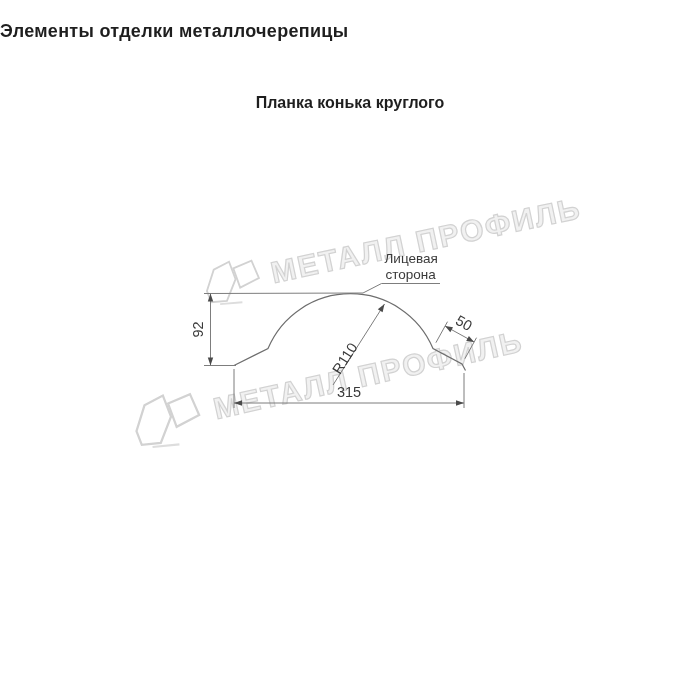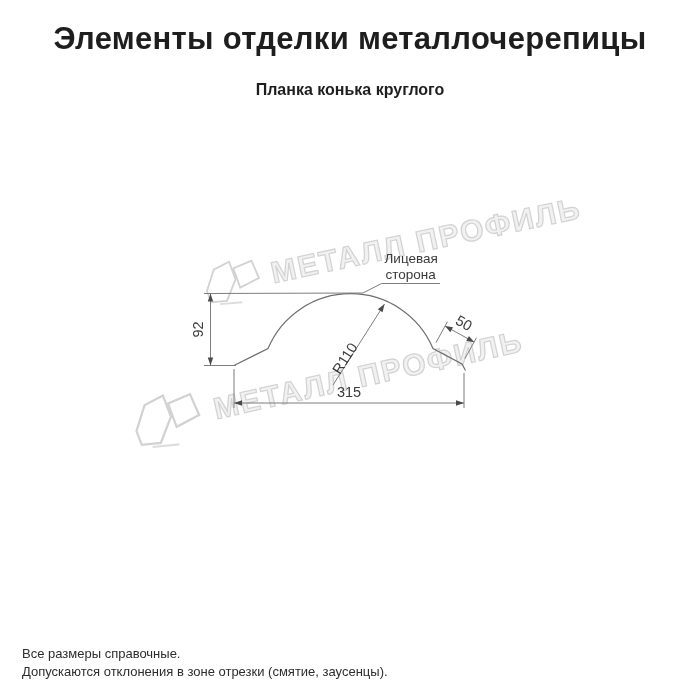--- a/index.html
+++ b/index.html
@@ -1,25 +1,25 @@
 <!DOCTYPE html>
 <html><head>
 <meta charset="utf-8">
 <style>
   html,body { margin:0; padding:0; background:#ffffff; }
   .page {
     position:relative; width:700px; height:700px; background:#ffffff;
     overflow:hidden; font-family:"Liberation Sans", sans-serif;
   }
   .title {
-    position:absolute; top:21px; left:0; width:100%; text-align:center;
-    font-size:31px; font-weight:bold; color:#1e1e1e; letter-spacing:0.3px; z-index:3;
+    position:absolute; top:21px; left:0; width:100%; 
+    font-size:18px; font-weight:bold; color:#1e1e1e; letter-spacing:0.3px; z-index:3;
   }
   .subtitle {
-    position:absolute; top:80px; left:0; width:100%; text-align:center;
+    position:absolute; top:93px; left:0; width:100%; text-align:center;
     font-size:16px; font-weight:bold; color:#1e1e1e; line-height:19px; z-index:3;
   }
   .notes {
     position:absolute; left:22px; top:645px; font-size:13px; color:#2d2d2d;
     line-height:17.5px; z-index:3;
   }
   
   .wm {
     position:absolute; display:flex; align-items:center; gap:10px;
     transform-origin:left center; z-index:1; pointer-events:none;
@@ -95,18 +95,14 @@
     <line class="ln" x1="333" y1="385" x2="384.5" y2="304"></line>
     <polygon class="arr" points="384.5,304 382.6,312.3 377.8,309.3"></polygon>
     <text class="dimtext" transform="translate(349 361) rotate(-57.5)" text-anchor="middle">R110</text>
 
     <text class="facetext" x="384.5" y="262.5">Лицевая</text>
     <text class="facetext" x="385.5" y="278.5">сторона</text>
     <line class="ln" x1="381.5" y1="283.5" x2="440" y2="283.5"></line>
     <line class="ln" x1="381.5" y1="283.5" x2="363" y2="293"></line>
   </svg>
 
-  <div class="notes">
-    <div>Все размеры справочные.</div>
-    <div>Допускаются отклонения в зоне отрезки (смятие, заусенцы).</div>
-  </div>
 
 </div>
 
 </body></html>

